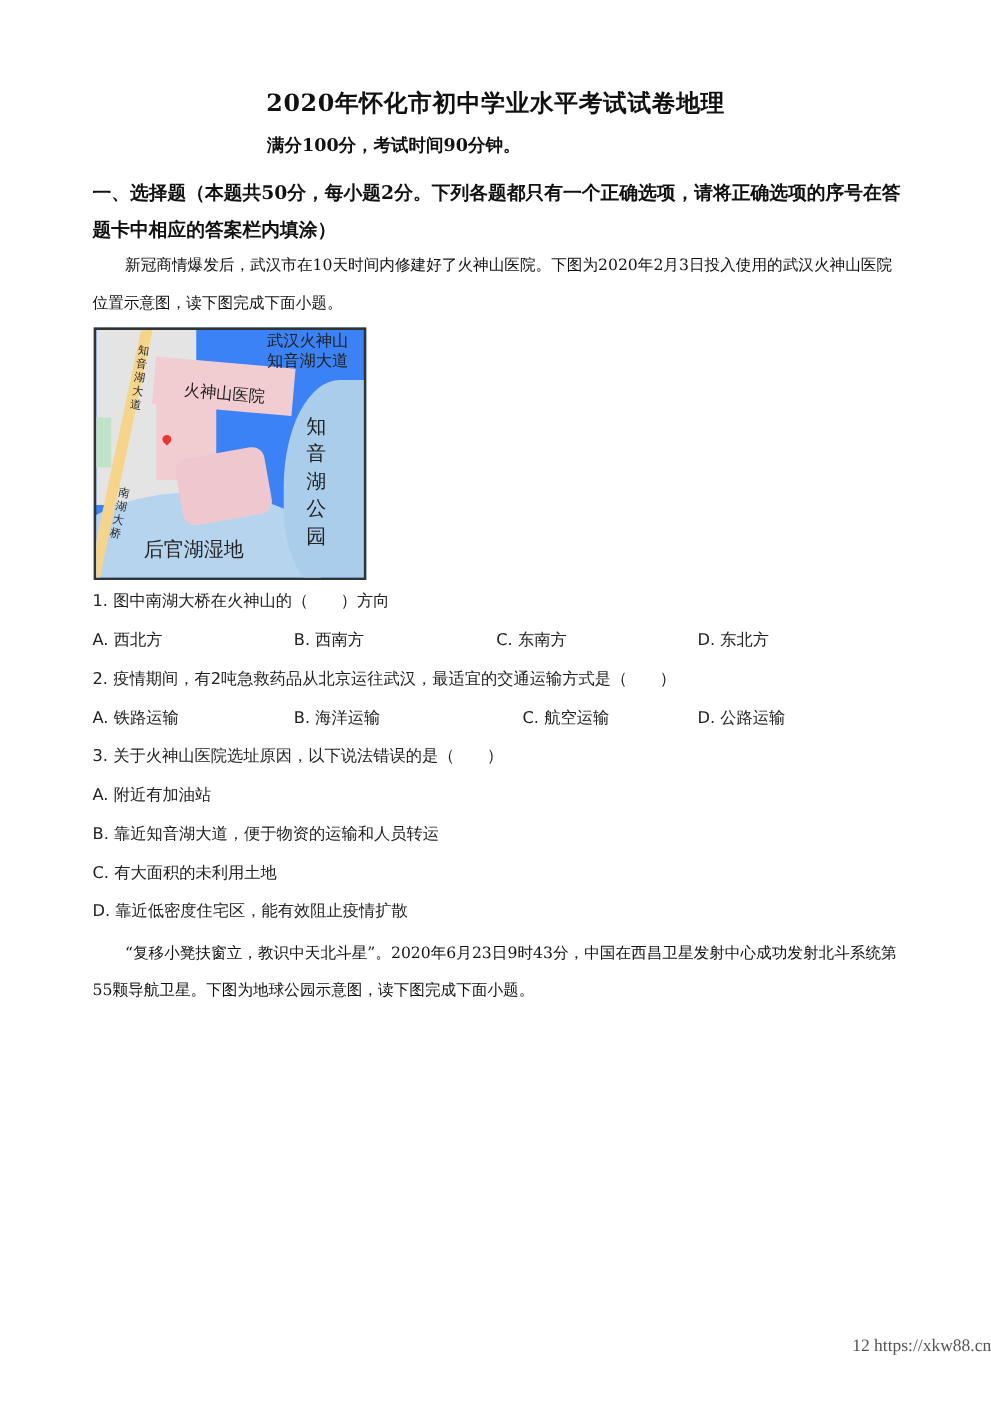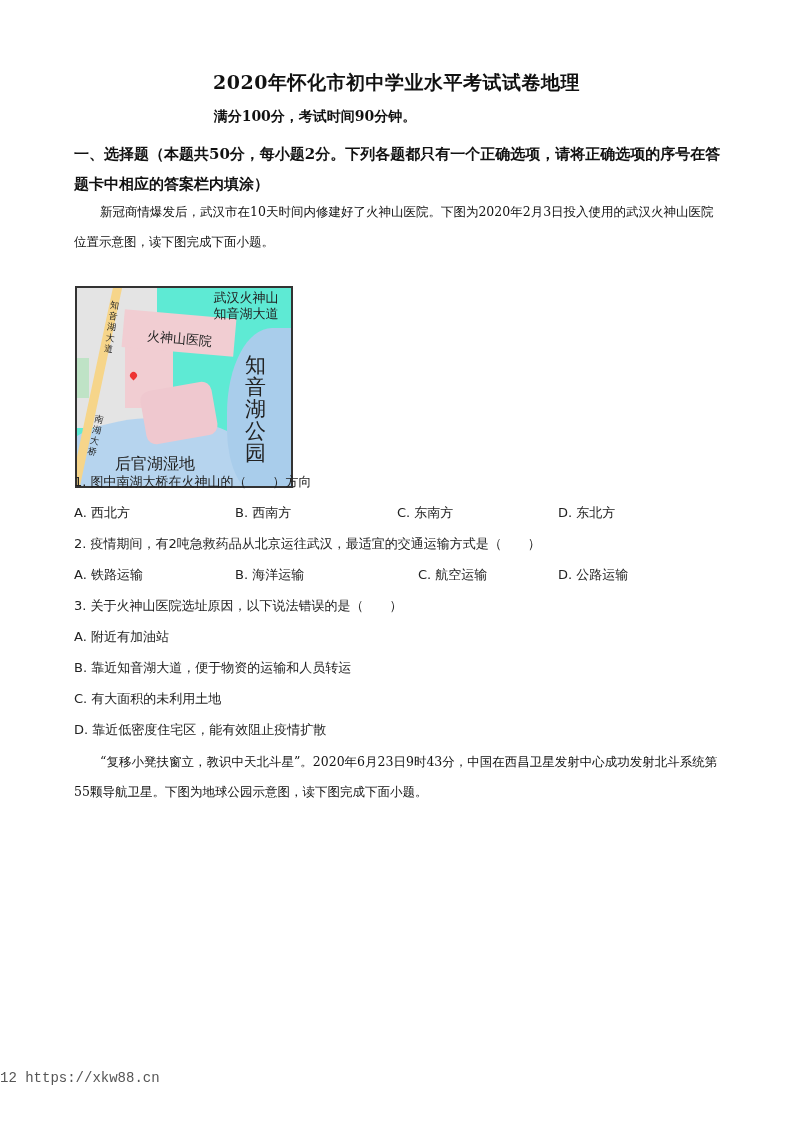--- a/index.html
+++ b/index.html
@@ -10,45 +10,45 @@
   .subtitle { position: absolute; top: 108px; left: 0; width: 630px; text-align: center;
               font-size: 14px; font-weight: bold; }
   .section { position: absolute; top: 139px; left: 74px; width: 650px;
              font-size: 15px; font-weight: bold; line-height: 30px; }
   .para { position: absolute; left: 74px; width: 650px; font-size: 12.5px; line-height: 30px;
           text-indent: 26px; font-family: "DejaVu Serif", serif; }
   .q { position: absolute; left: 74px; font-size: 13px; line-height: 20px;
        font-family: "DejaVu Sans", "Liberation Sans", sans-serif; color: #222; }
   .opt { position: absolute; font-size: 13px; line-height: 20px;
          font-family: "DejaVu Sans", "Liberation Sans", sans-serif; color: #222; }
-  .footer { position: absolute; top: 1070px; left: 0; width: 793px; text-align: left;
-            font-family: Liberation Mono, monospace; font-size: 14px; color: #555; }
+  .footer { position: absolute; top: 1070px; left: 0; width: 793px; text-align: right;
+            font-family: Liberation Serif, serif; font-size: 14px; color: #555; }
 
   
   .map { position: absolute; left: 75px; top: 262px; width: 214px; height: 198px;
-         border: 2px solid #333; background: #5eead4; overflow: hidden; margin-top: 24px; }
+         border: 2px solid #333; background: #3b82f6; overflow: hidden; }
   .map .gray { position: absolute; left: 0; top: 0; width: 80px; height: 140px; background: #e4e4e4; }
   .map .road { position: absolute; left: 38px; top: -10px; width: 9px; height: 230px;
                background: #f6d58a; transform: rotate(12deg); transform-origin: top left; }
   .map .hosp1 { position: absolute; left: 46px; top: 26px; width: 112px; height: 38px;
                 background: #f1cdd2; transform: rotate(5deg); }
   .map .hosp2 { position: absolute; left: 48px; top: 50px; width: 48px; height: 70px; background: #f1cdd2; }
   .map .hosp3 { position: absolute; left: 66px; top: 98px; width: 72px; height: 54px;
                 background: #efc8cf; border-radius: 10px; transform: rotate(-10deg); }
   .map .lake-r { position: absolute; left: 150px; top: 40px; width: 90px; height: 170px;
                  background: #a9cdeb; border-radius: 50% 0 0 40%; }
   .map .lake-b { position: absolute; left: -20px; top: 130px; width: 200px; height: 90px;
                  background: #b6d4ee; border-radius: 60% 60% 0 0; }
   .map .green { position: absolute; left: 0; top: 70px; width: 12px; height: 40px; background: #bfe3c6; }
   .map .pin { position: absolute; left: 53px; top: 84px; width: 7px; height: 7px; border-radius: 50% 50% 50% 0;
               background: #e33; transform: rotate(-45deg); }
   .map .lbl { position: absolute; font-family: "DejaVu Sans", sans-serif; color: #222; }
   .map .l-title { left: 128px; top: 2px; font-size: 13px; line-height: 16px; text-align: center; width: 82px; }
   .map .l-hosp { left: 70px; top: 42px; font-size: 13px; transform: rotate(5deg); }
-  .map .l-zy { left: 168px; top: 66px; font-size: 21px; line-height: 22px; width: 18px; }
+  .map .l-zy { left: 168px; top: 66px; font-size: 16px; line-height: 22px; width: 18px; }
   .map .l-hg { left: 38px; top: 166px; font-size: 16px; }
   .map .l-road1 { left: 30px; top: 12px; font-size: 9px; width: 10px; line-height: 11px; transform: rotate(8deg); }
   .map .l-road2 { left: 14px; top: 126px; font-size: 9px; width: 10px; line-height: 11px; transform: rotate(12deg); }
 </style>
 </head>
 <body>
 
 <div class="title">2020年怀化市初中学业水平考试试卷地理</div>
 <div class="subtitle">满分100分，考试时间90分钟。</div>
 <div class="section">一、选择题（本题共50分，每小题2分。下列各题都只有一个正确选项，请将正确选项的序号在答题卡中相应的答案栏内填涂）</div>

